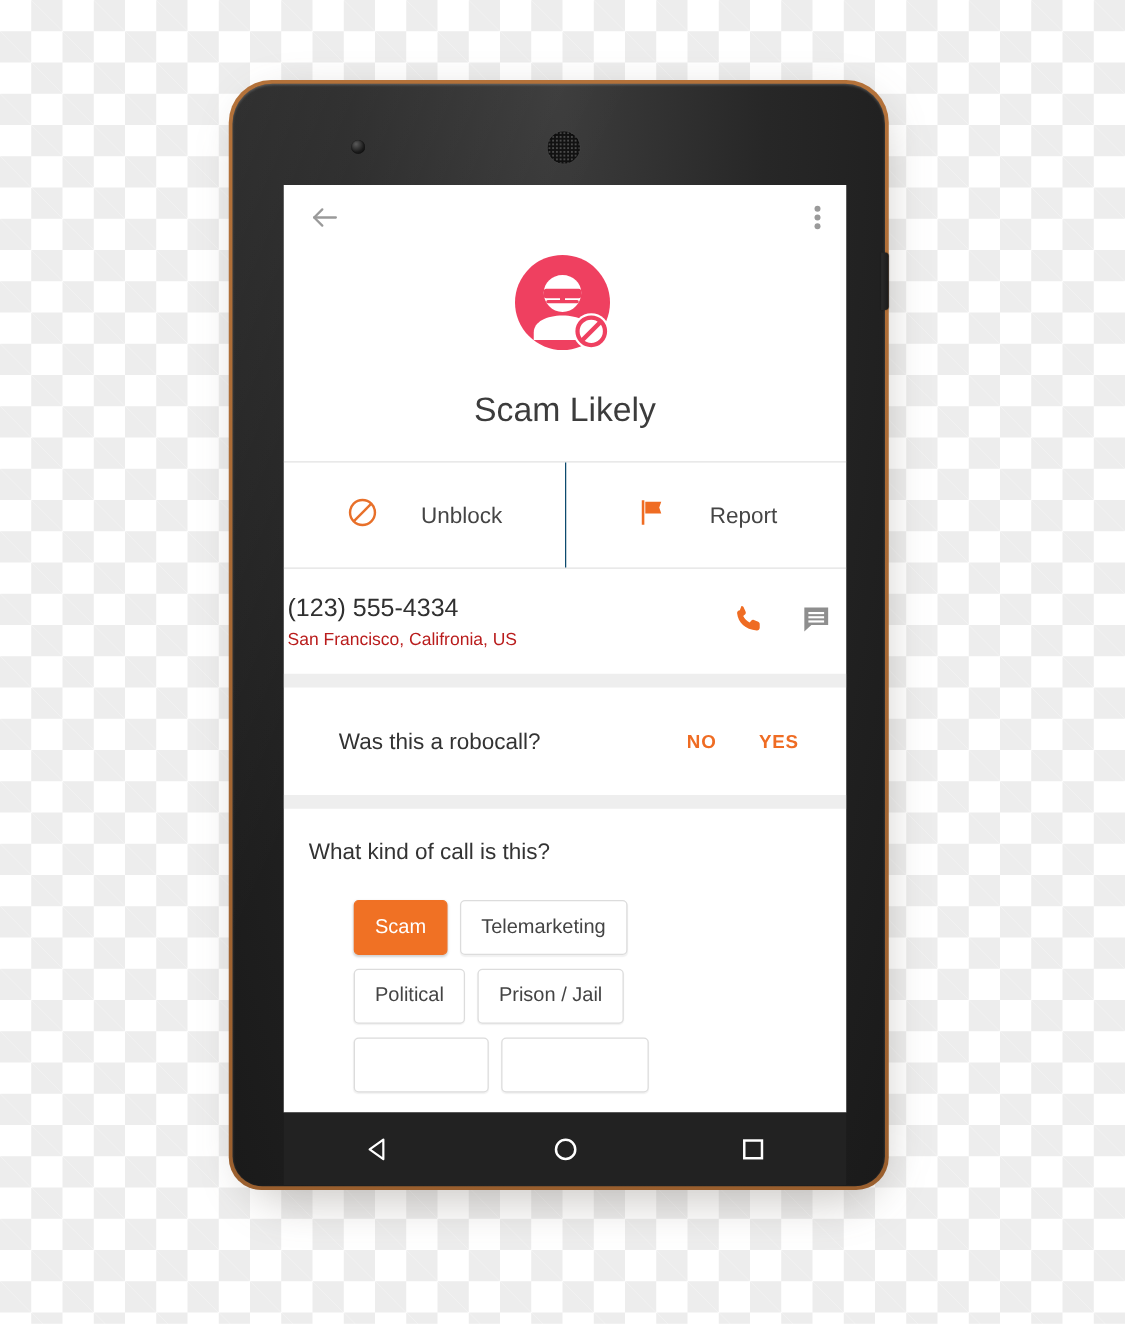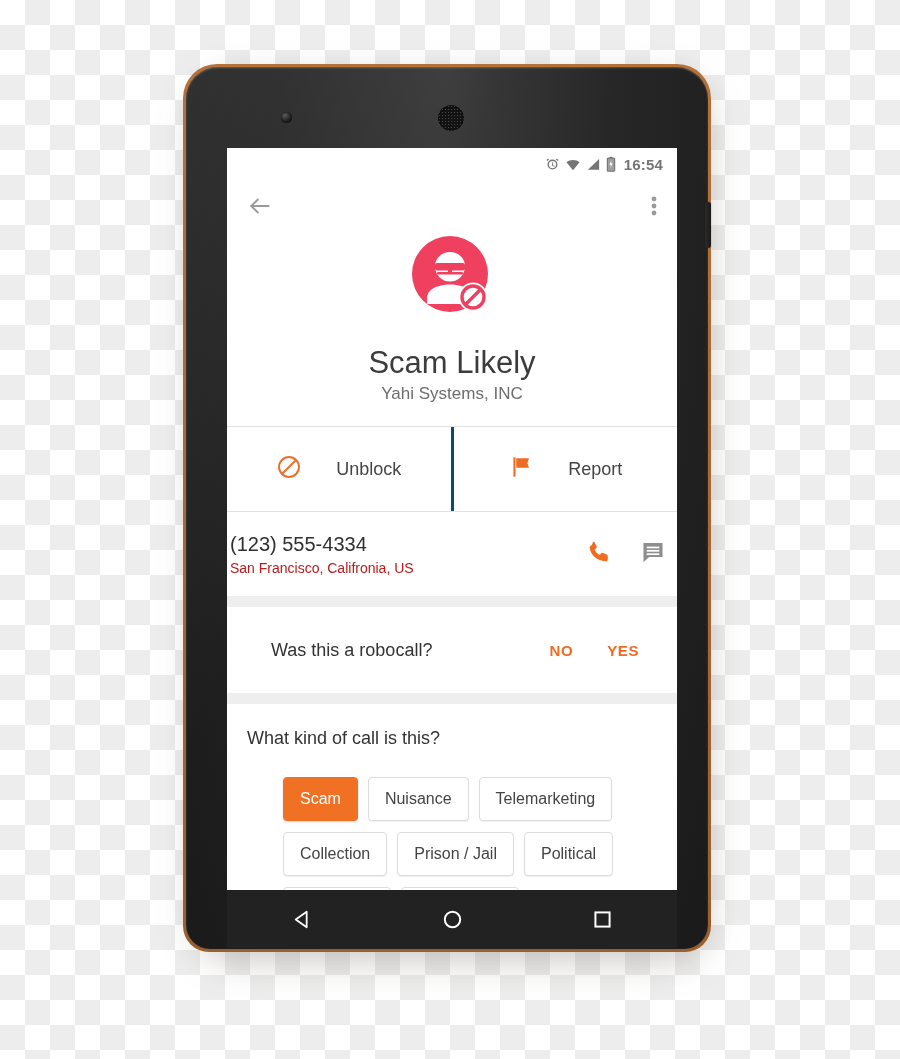--- a/index.html
+++ b/index.html
@@ -140,21 +140,21 @@
     padding: 2px 0 22px;
     text-align: center;
   }
   .avatar {
     width: 84px;
     height: 84px;
     margin: 0 auto 10px;
     position: relative;
   }
   .caller-name {
-    font-size: 31px;
+    font-size: 27px;
     color: #3c3c3c;
     line-height: 1.2;
     margin-bottom: 3px;
     margin-top: 26px;
   }
   .caller-org {
     font-size: 17px;
     color: #6d6d6d;
   }
 
@@ -164,21 +164,21 @@
   
   .action-row { display: flex; height: 84px; }
   .action-cell {
     flex: 1;
     display: flex;
     align-items: center;
     justify-content: center;
     gap: 34px;
     text-align: center;
   }
-  .action-cell + .action-cell { border-left: 3px solid #0c4a6e; }
+  .action-cell + .action-cell { border-left: 1px solid #0c4a6e; }
   .action-label { font-size: 18px; color: #454545; }
 
   
   .number-block {
     height: 84px;
     display: flex;
     align-items: center;
     padding: 0 3px;
     box-sizing: border-box;
   }
@@ -244,47 +244,20 @@
 
 <div class="phone-shadow"></div>
 <div class="phone"></div>
 <div class="phone-body"></div>
 <div class="front-camera"></div>
 <div class="earpiece"></div>
 <div class="side-button"></div>
 
 <div class="screen">
 
-  <div class="statusbar">
-    <span>
-      <svg width="15" height="15" viewBox="0 0 24 24" fill="#757575">
-        <path d="M12 4a8 8 0 100 16 8 8 0 000-16zm0 2.2a5.8 5.8 0 110 11.6 5.8 5.8 0 010-11.6z"></path>
-        <path d="M11.3 8.5h1.4v4.2l3 1.8-.7 1.2-3.7-2.2z"></path>
-        <path d="M5.2 2.3l1.3 1.5-2.8 2.4-1.3-1.5zM18.8 2.3l-1.3 1.5 2.8 2.4 1.3-1.5z"></path>
-      </svg>
-    </span>
-    <span>
-      <svg width="16" height="15" viewBox="0 0 24 24" fill="#757575">
-        <path d="M1.5 8.3C4.3 6 8 4.7 12 4.7s7.7 1.3 10.5 3.6L12 21z"></path>
-      </svg>
-    </span>
-    <span>
-      <svg width="15" height="15" viewBox="0 0 24 24" fill="#757575">
-        <path d="M3 20.5h18V3z"></path>
-      </svg>
-    </span>
-    <span>
-      <svg width="10" height="16" viewBox="0 0 12 22" fill="none">
-        <rect x="1" y="3" width="10" height="18" rx="1.4" stroke="#757575" stroke-width="1.6" fill="#9e9e9e"></rect>
-        <rect x="4" y="1" width="4" height="2.2" rx="0.6" fill="#757575"></rect>
-        <path d="M6.4 6.3L3.6 12h2.2l-.4 4 3-5.9H6.2z" fill="#ffffff"></path>
-      </svg>
-    </span>
-    <span class="status-time">16:54</span>
-  </div>
 
   <div class="appbar">
     <span class="icon-btn">
       <svg width="26" height="26" viewBox="0 0 24 24" fill="none" stroke="#9a9a9a" stroke-width="1.7" stroke-linecap="round" stroke-linejoin="round">
         <path d="M20 12H4"></path>
           <path d="M10 6l-6 6 6 6"></path>
       </svg>
     </span>
     <span class="icon-btn">
       <svg width="6" height="24" viewBox="0 0 6 24" fill="#9a9a9a">
@@ -307,21 +280,20 @@
           <rect x="25" y="29" width="30" height="7.5" rx="2"></rect>
           <path d="M38 31.5h4v7h-4z"></path>
           <rect x="27" y="38" width="26" height="2.6" rx="1.3"></rect>
         </g>
         <circle cx="63" cy="63" r="14.5" fill="#ffffff"></circle>
         <circle cx="63" cy="63" r="11" fill="none" stroke="#ef4060" stroke-width="3.4"></circle>
         <line x1="55.5" y1="70.5" x2="70.5" y2="55.5" stroke="#ef4060" stroke-width="3.4"></line>
       </svg>
     </div>
     <div class="caller-name">Scam Likely</div>
-    <div class="caller-org">Yahi Systems, INC</div>
   </div>
 
   <div class="divider-line"></div>
 
   <div class="action-row">
     <div class="action-cell">
       <span>
         <svg width="26" height="26" viewBox="0 0 24 24" fill="none" stroke="#e8702a" stroke-width="1.8">
           <circle cx="12" cy="12" r="9.2"></circle>
           <line x1="5.5" y1="18.5" x2="18.5" y2="5.5"></line>
@@ -376,28 +348,26 @@
     </div>
   </div>
 
   <div class="section-gap"></div>
 
   <div class="kind-block">
     <div class="kind-q">What kind of call is this?</div>
 
     <div class="chip-row">
       <span class="chip selected">Scam</span>
-      <span class="chip">Nuisance</span>
       <span class="chip">Telemarketing</span>
     </div>
 
     <div class="chip-row">
-      <span class="chip">Collection</span>
+      <span class="chip">Political</span>
       <span class="chip">Prison / Jail</span>
-      <span class="chip">Political</span>
     </div>
 
     <div class="chip-row">
       <span class="chip" style="width:108px;height:44px"></span>
       <span class="chip" style="width:118px;height:44px"></span>
     </div>
   </div>
 
 </div>
 

